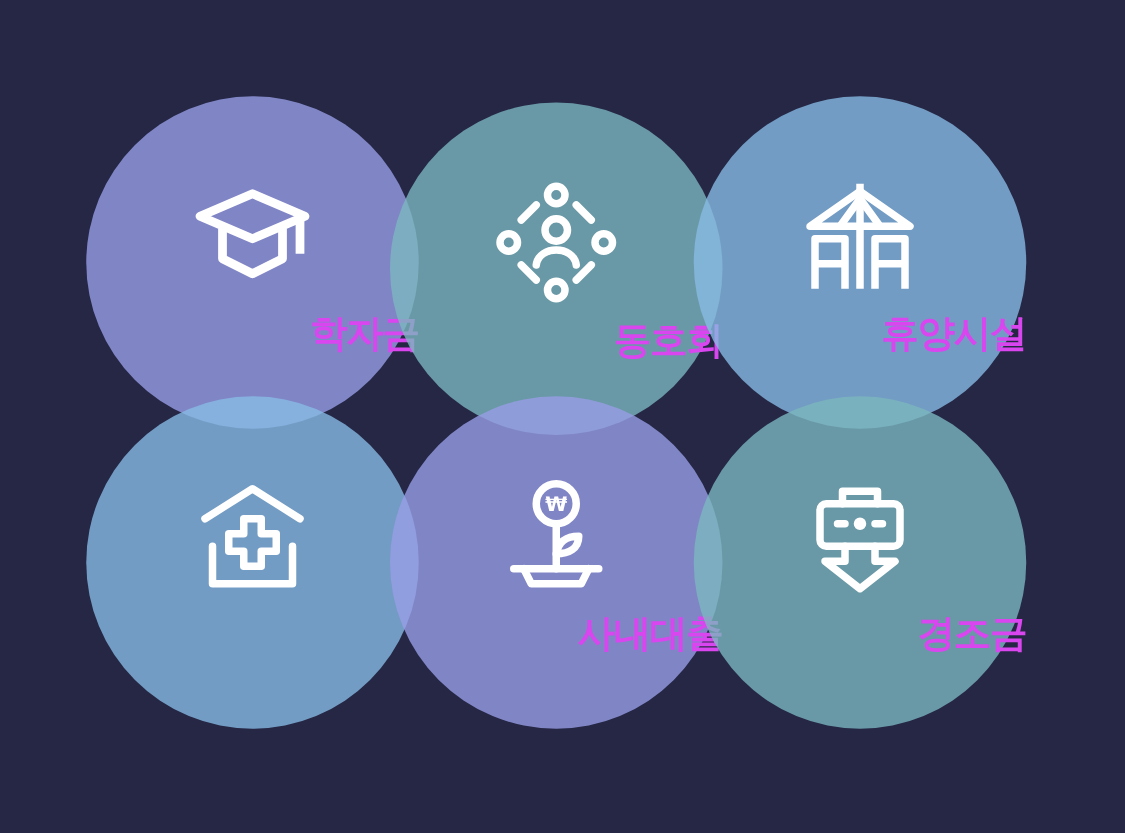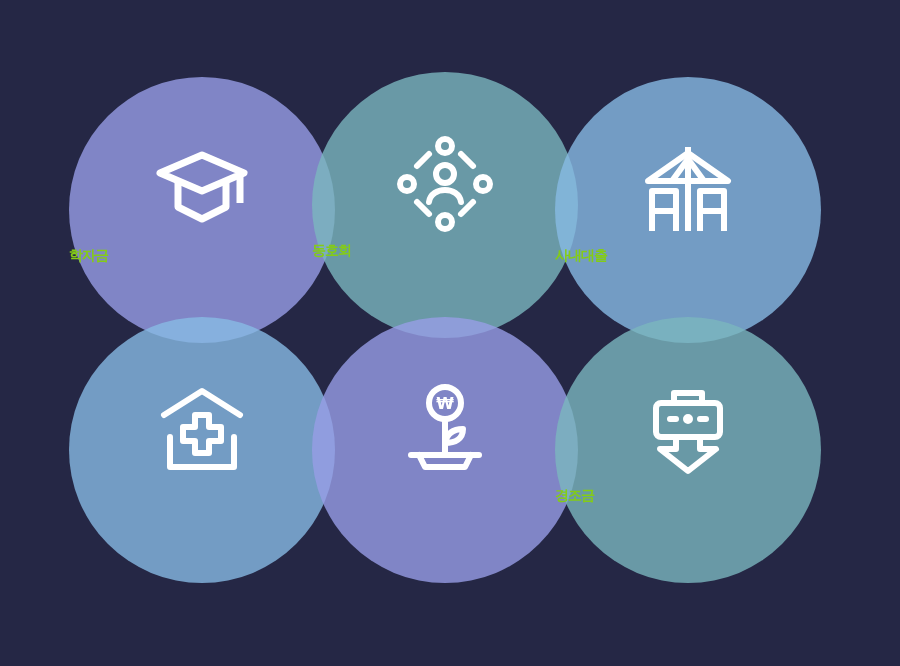--- a/index.html
+++ b/index.html
@@ -1,41 +1,41 @@
 <!DOCTYPE html>
 <html><head>
 <meta charset="utf-8">
 <style>
   html, body { margin:0; padding:0; }
   body { width:900px; height:666px; background:#252745; position:relative; overflow:hidden;
          font-family:"DejaVu Sans", "Liberation Sans", sans-serif; }
   .circle { position:absolute; width:266px; height:266px; border-radius:50%;
             display:flex; flex-direction:column; align-items:center; cursor:pointer; }
   .circle .icon { position:absolute; left:83px; top:62px; width:100px; height:100px; }
-  .circle .label { position:absolute; top:170px; left:0; width:266px; text-align:left;
-                   color:#84cc16; font-size:14px; font-weight:bold; letter-spacing:-1px; }
+  .circle .label { position:absolute; top:170px; left:0; width:266px; text-align:right;
+                   color:#d946ef; font-size:30px; font-weight:bold; letter-spacing:-1px; }
   .c-purple { background:rgba(151,158,230,0.80); }
   .c-teal   { background:rgba(122,183,190,0.80); }
   .c-blue   { background:rgba(135,186,228,0.80); }
 </style>
 </head>
 <body>
 
 <div>
 
   <div class="circle c-purple" style="left:69px; top:77px;">
     <svg class="icon" viewBox="0 0 100 100" fill="none" stroke="#fff" stroke-width="7" stroke-linejoin="round">
       <path d="M8 34 L50 16 L92 34 L50 52 Z"></path>
       <path d="M26 44 V68 L50 80 L74 68 V44"></path>
       <path d="M88 36 V64" stroke-linecap="butt"></path>
     </svg>
     <div class="label">학자금</div>
   </div>
 
-  <div class="circle c-teal" style="left:312px; top:72px;">
+  <div class="circle c-teal" style="left:312px; top:82px;">
     <svg class="icon" viewBox="0 0 100 100" fill="none" stroke="#fff" stroke-width="6" stroke-linecap="round">
       <circle cx="50" cy="12" r="7"></circle>
       <circle cx="50" cy="88" r="7"></circle>
       <circle cx="12" cy="50" r="7"></circle>
       <circle cx="88" cy="50" r="7"></circle>
       <path d="M34 20 L22 32"></path>
         <path d="M66 20 L78 32"></path>
       <path d="M22 68 L34 80"></path>
         <path d="M78 68 L66 80"></path>
       <circle cx="50" cy="40" r="9"></circle>
@@ -45,40 +45,41 @@
   </div>
 
   <div class="circle c-blue" style="left:555px; top:77px;">
     <svg class="icon" viewBox="0 0 100 100" fill="none" stroke="#fff" stroke-width="6" stroke-linejoin="round">
       <path d="M50 8 V92"></path>
       <path d="M10 42 L50 14 L90 42 Z"></path>
       <path d="M34 42 L50 20 L66 42"></path>
       <path d="M14 92 V52 H38 V92 M14 72 H38"></path>
       <path d="M62 92 V52 H86 V92 M62 72 H86"></path>
     </svg>
-    <div class="label">사내대출</div>
+    <div class="label">휴양시설</div>
   </div>
 
   <div class="circle c-blue" style="left:69px; top:317px;">
     <svg class="icon" viewBox="0 0 100 100" fill="none" stroke="#fff" stroke-width="6" stroke-linecap="round" stroke-linejoin="round">
       <path d="M12 36 L50 12 L88 36"></path>
       <path d="M18 58 V88 H82 V58"></path>
       <path d="M43 36 H57 V48 H69 V62 H57 V74 H43 V62 H31 V48 H43 Z"></path>
     </svg>
   </div>
 
   <div class="circle c-purple" style="left:312px; top:317px;">
     <svg class="icon" viewBox="0 0 100 100" fill="none" stroke="#fff" stroke-width="6" stroke-linecap="round" stroke-linejoin="round">
       <circle cx="50" cy="24" r="16"></circle>
       <text x="50" y="30" text-anchor="middle" fill="#fff" stroke="none" font-size="16" font-weight="bold" font-family="DejaVu Sans, sans-serif">₩</text>
       <path d="M50 40 V76"></path>
       <path d="M50 64 C52 54 58 50 68 50 C68 60 60 64 50 64"></path>
       <path d="M16 76 H84"></path>
       <path d="M24 76 L30 88 H70 L76 76"></path>
     </svg>
+    <div class="label">사내대출</div>
   </div>
 
   <div class="circle c-teal" style="left:555px; top:317px;font-family:Liberation Serif, serif;">
     <svg class="icon" viewBox="0 0 100 100" fill="none" stroke="#fff" stroke-width="6" stroke-linecap="round" stroke-linejoin="round">
       <path d="M36 24 V14 H64 V24"></path>
       <rect x="18" y="24" width="64" height="34" rx="5"></rect>
       <path d="M32 40 H38"></path>
         <circle cx="50" cy="40" r="2" fill="#fff"></circle>
         <path d="M62 40 H68"></path>
       <path d="M38 58 V70 H22 L50 92 L78 70 H62 V58"></path>

